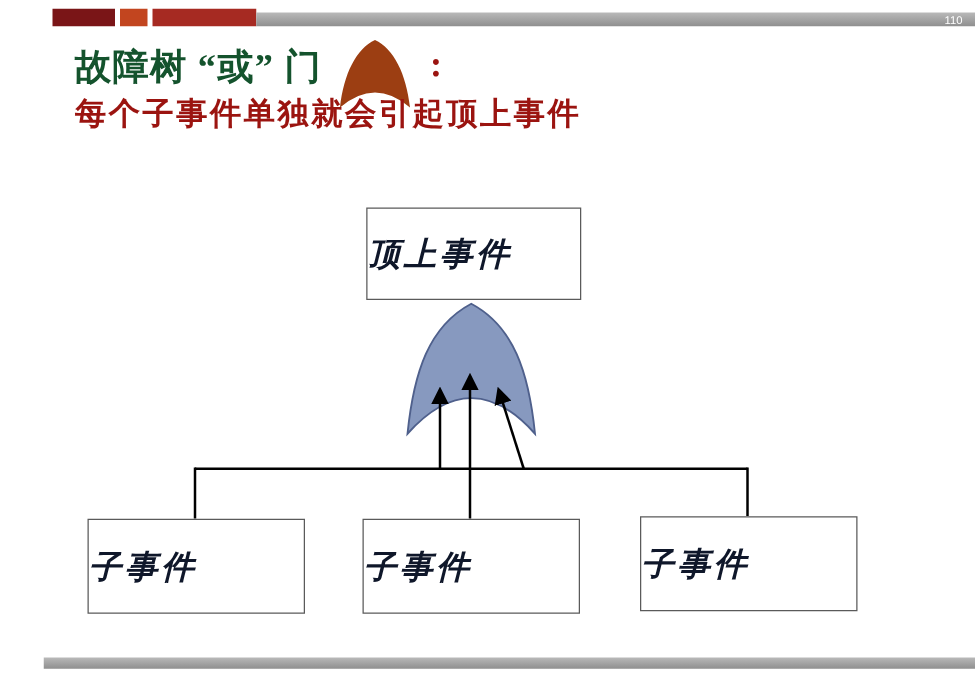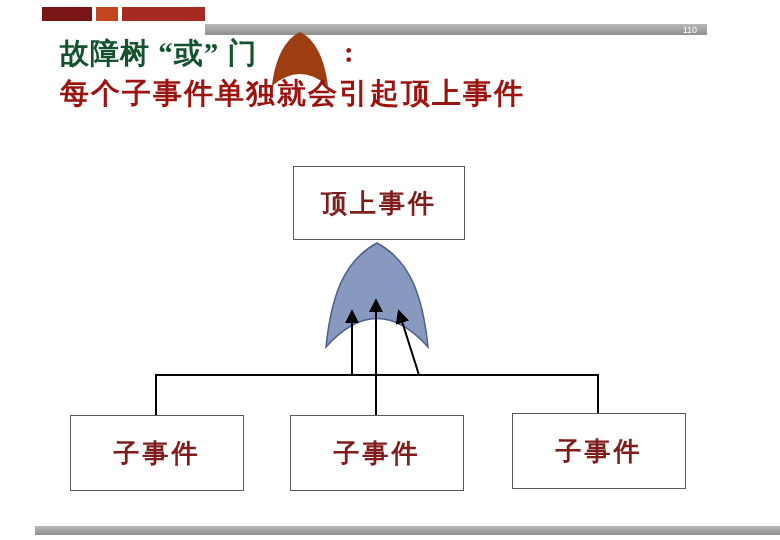--- a/index.html
+++ b/index.html
@@ -7,50 +7,50 @@
     position:relative; width:780px; height:540px; background:#ffffff;
     font-family:"Liberation Serif", serif; overflow:hidden;
   }
 
   
   .block { position:absolute; top:7px; height:14px; }
   .b1 { left:42px;  width:50px; background:#7a1517; }
   .b2 { left:96px;  width:22px; background:#c2451f; }
   .b3 { left:122px; width:83px; background:#a62a22; }
   .graybar {
-    position:absolute; left:205px; top:24px; width:502px; height:11px;
+    position:absolute; left:205px; top:10px; width:575px; height:11px;
     background:linear-gradient(#b9b9b9,#8f8f8f);
   }
   .pagenum {
     position:absolute; right:10px; top:1px;
     font:9px "Liberation Sans", sans-serif; color:#ffffff;
   }
 
   
   .title-line1 {
     position:absolute; left:60px; top:34px;
     font-size:29px; font-weight:bold; color:#14532d; letter-spacing:1px;
     white-space:nowrap;
   }
   .title-colon {
     position:absolute; left:344px; top:36px;
     font-size:29px; font-weight:bold; color:#9b1410;
   }
   .title-line2 {
     position:absolute; left:60px; top:74px;
-    font-size:29px; font-weight:bold; color:#9b1410; letter-spacing:2px;
+    font-size:25px; font-weight:bold; color:#9b1410; letter-spacing:2px;
     white-space:nowrap;
   }
   .title-gate-svg { position:absolute; left:258px; top:24px; }
 
   
   .box {
     position:absolute; border:1px solid #5a5a5a; background:#ffffff;
-    display:flex; align-items:center; justify-content:center;
-    font-weight:bold; font-size:26px; color:#7f1d1d; letter-spacing:3px;
+    display:flex; align-items:center; justify-content:flex-start;
+    font-weight:bold; font-size:26px; color:#0f172a; letter-spacing:3px;font-style:italic;
   }
   .box-top  { left:293px; top:166px; width:170px; height:72px; }
   .box-sub1 { left:70px;  top:415px; width:172px; height:74px; }
   .box-sub2 { left:290px; top:415px; width:172px; height:74px; }
   .box-sub3 { left:512px; top:413px; width:172px; height:74px; }
 
   .diagram-svg { position:absolute; left:0; top:0; pointer-events:none; }
 
   
   .bottombar {

